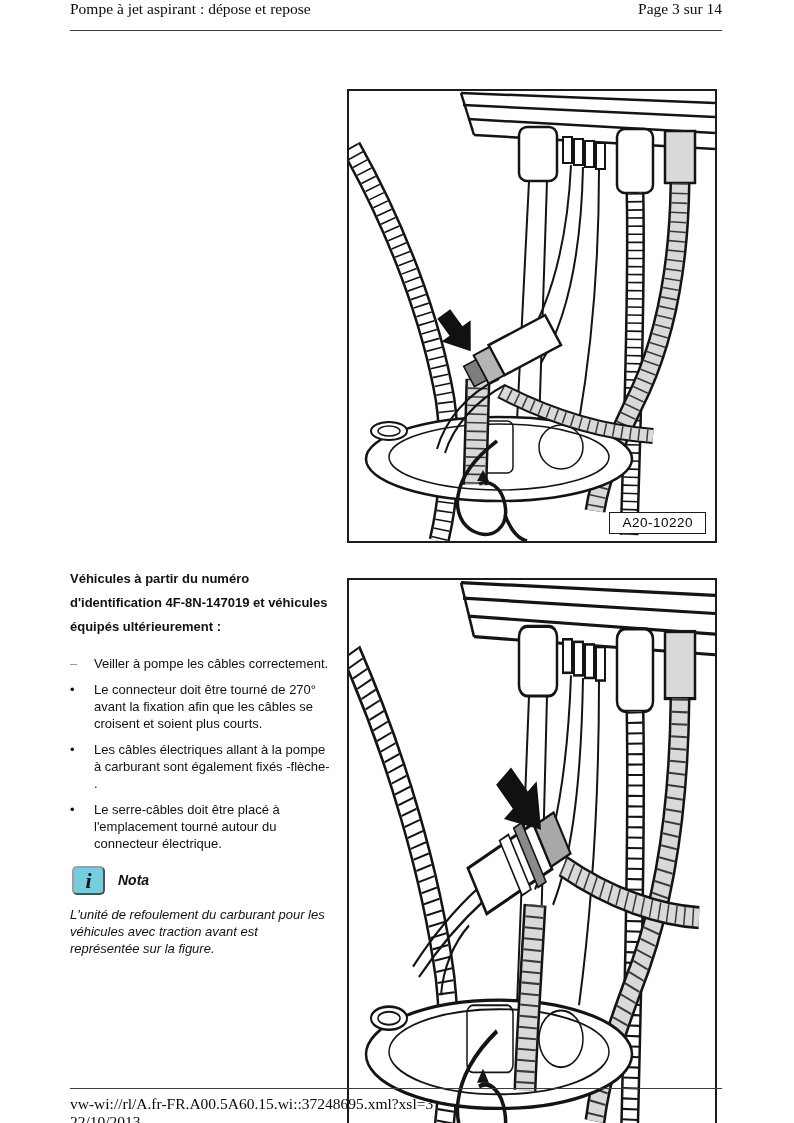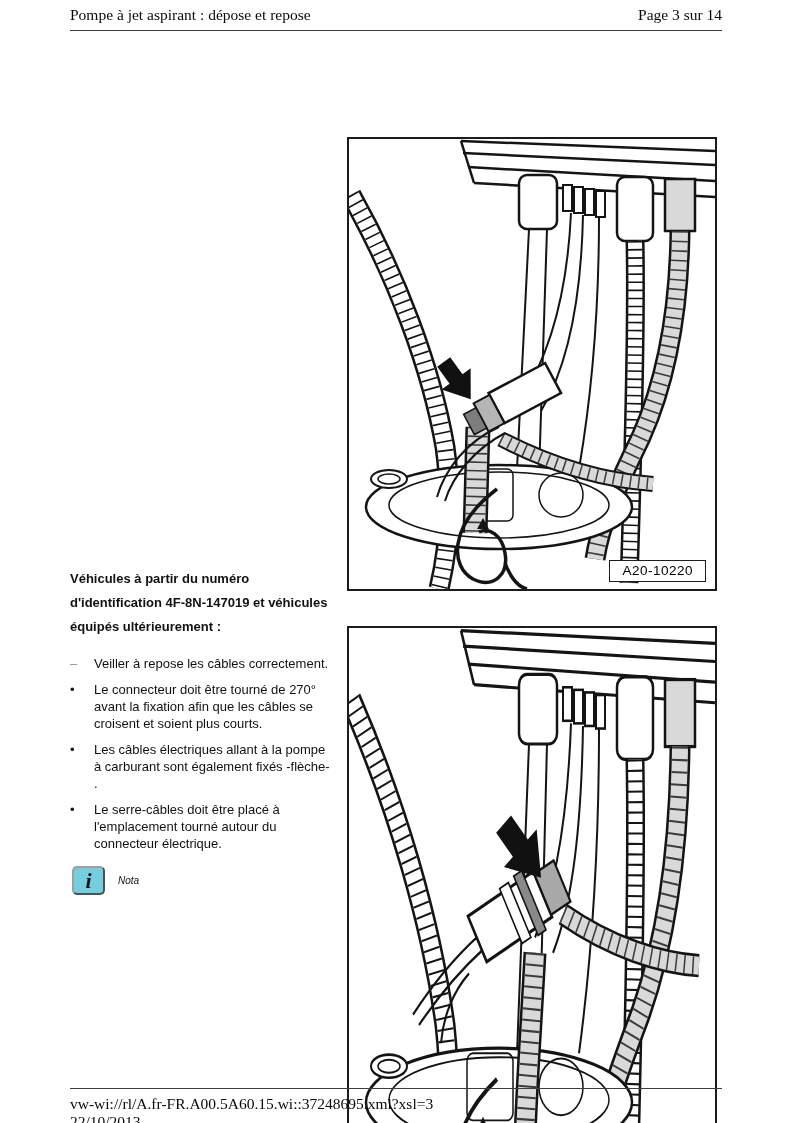--- a/index.html
+++ b/index.html
@@ -8,30 +8,30 @@
     font-family:"Liberation Sans", sans-serif; color:#000; overflow:hidden;
     -webkit-font-smoothing:antialiased;
   }
 
   
   .running-row {
     position:absolute; left:70px; width:652px;
     display:flex; justify-content:space-between;
     font-family:"Liberation Serif", serif; font-size:15.5px; color:#0a0a0a;
   }
-  .header-row { top:6px; }
+  .header-row { top:0; }
   .footer-row { top:1095px;flex-direction:column; }
   .rule { position:absolute; left:70px; width:652px; border-top:1px solid #3c3c3c; height:0; }
   .header-rule { top:30px; }
   .footer-rule { top:1088px; }
 
   
   .figure {
     position:absolute; left:347px; width:370px; background:#fff;
-    border:2px solid #1c1c1c; box-sizing:border-box;margin-top:48px;
+    border:2px solid #1c1c1c; box-sizing:border-box;
   }
   .figure-1 { top:89px;  height:454px; }
   .figure-2 { top:578px; height:584px; }
   .fig-svg { display:block; width:100%; height:100%; }
   .fig-label {
     position:absolute; right:9px; bottom:7px; background:#fff;
     border:1.5px solid #1c1c1c; padding:2px 12px 3px;
     font-size:13.5px; letter-spacing:0.5px; white-space:nowrap;
   }
 
@@ -51,21 +51,21 @@
 
   .note-row { display:flex; align-items:center; gap:13px; margin:14px 0 11px 2px; }
   .note-icon {
     width:33px; height:29px; flex:none;
     background:#74cede; border-radius:5px;
     border:2px solid #9aa0a4; border-right-color:#4d5154; border-bottom-color:#4d5154;
     display:flex; align-items:center; justify-content:center;
     font-family:"Liberation Serif", serif; font-weight:bold; font-style:italic;
     font-size:22px; color:#12121f; box-sizing:border-box;
   }
-  .note-label { font-weight:normal; font-style:italic; font-size:10px; }
+  .note-label { font-weight:bold; font-style:italic; font-size:14px; }
   .note-text { font-style:italic; white-space:pre-line; }
 </style>
 </head>
 <body>
 
 <div class="page">
 
   <div class="running-row header-row">
     <span>Pompe à jet aspirant : dépose et repose</span>
     <span>Page 3 sur 14</span>
@@ -249,21 +249,21 @@
     <div class="fig-label">A20-10609</div>
   </div>
 
   <div class="textcol">
     <h3 class="section-heading">Véhicules à partir du numéro
 d'identification 4F-8N-147019 et véhicules
 équipés ultérieurement :</h3>
 
     <div class="item">
       <span class="marker dash">–</span>
-      <div class="item-text">Veiller à repose les câbles correctement.</div>
+      <div class="item-text">Veiller à pompe les câbles correctement.</div>
     </div>
 
     <div class="item">
       <span class="marker">•</span>
       <div class="item-text">Le connecteur doit être tourné de 270°
 avant la fixation afin que les câbles se
 croisent et soient plus courts.</div>
     </div>
 
     <div class="item">
@@ -277,20 +277,23 @@
       <span class="marker">•</span>
       <div class="item-text">Le serre-câbles doit être placé à
 l'emplacement tourné autour du
 connecteur électrique.</div>
     </div>
 
     <div class="note-row">
       <span class="note-icon">i</span>
       <span class="note-label">Nota</span>
     </div>
+    <div class="note-text">L'unité de refoulement du carburant pour les
+véhicules avec traction avant est
+représentée sur la figure.</div>
   </div>
 
   <div class="rule footer-rule"></div>
   <div class="running-row footer-row">
     <span>vw-wi://rl/A.fr-FR.A00.5A60.15.wi::37248695.xml?xsl=3</span>
     <span>22/10/2013</span>
   </div>
 
 </div>
 

